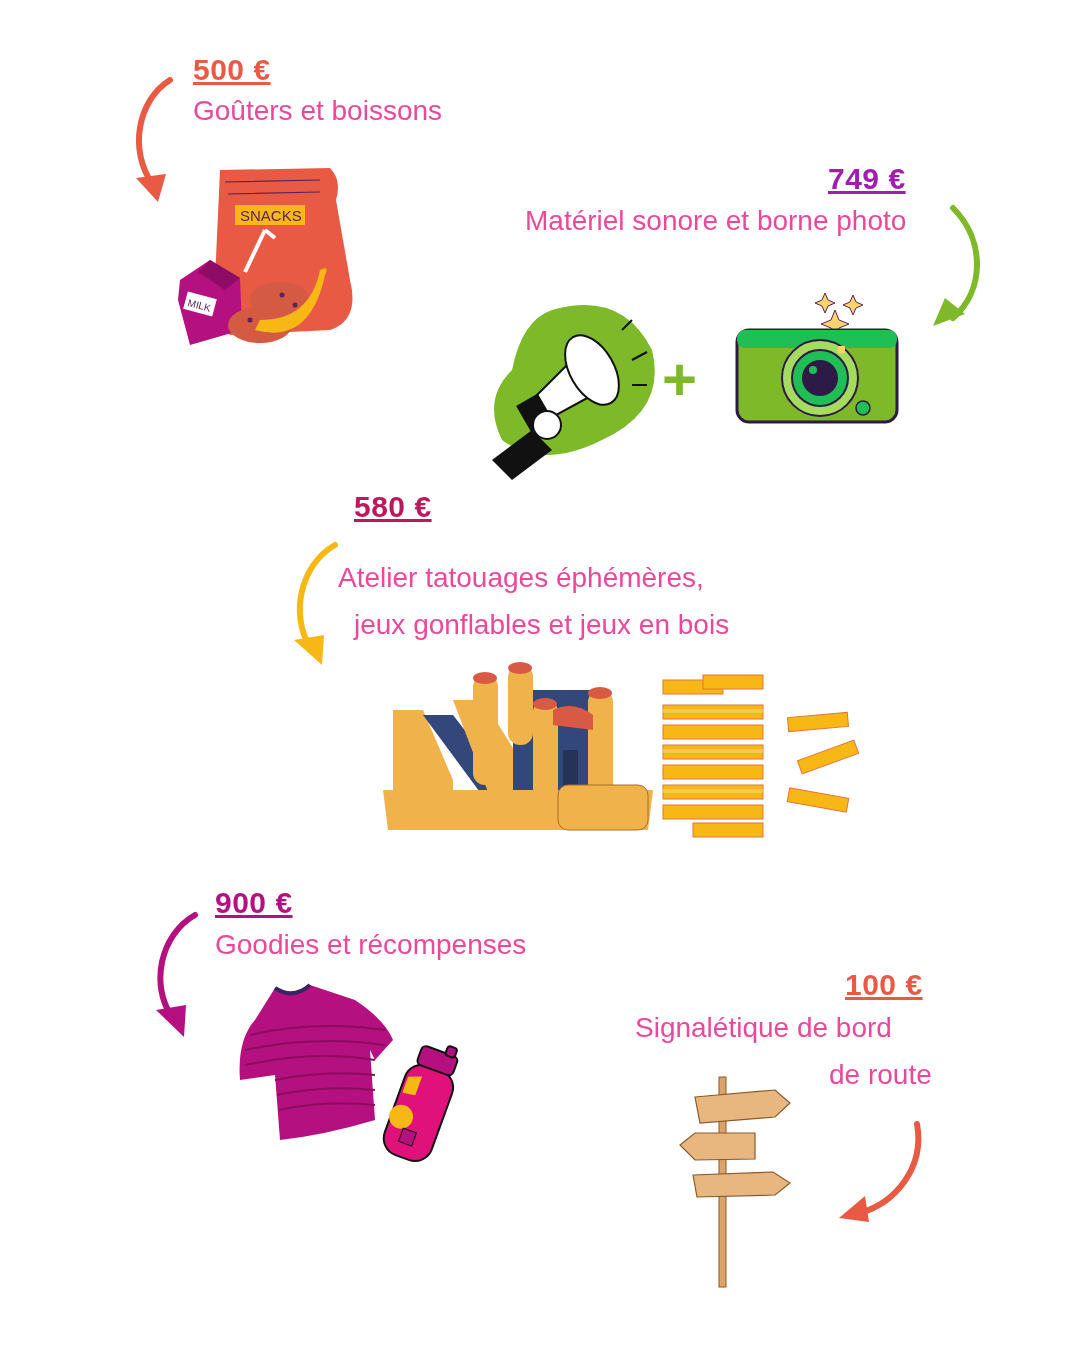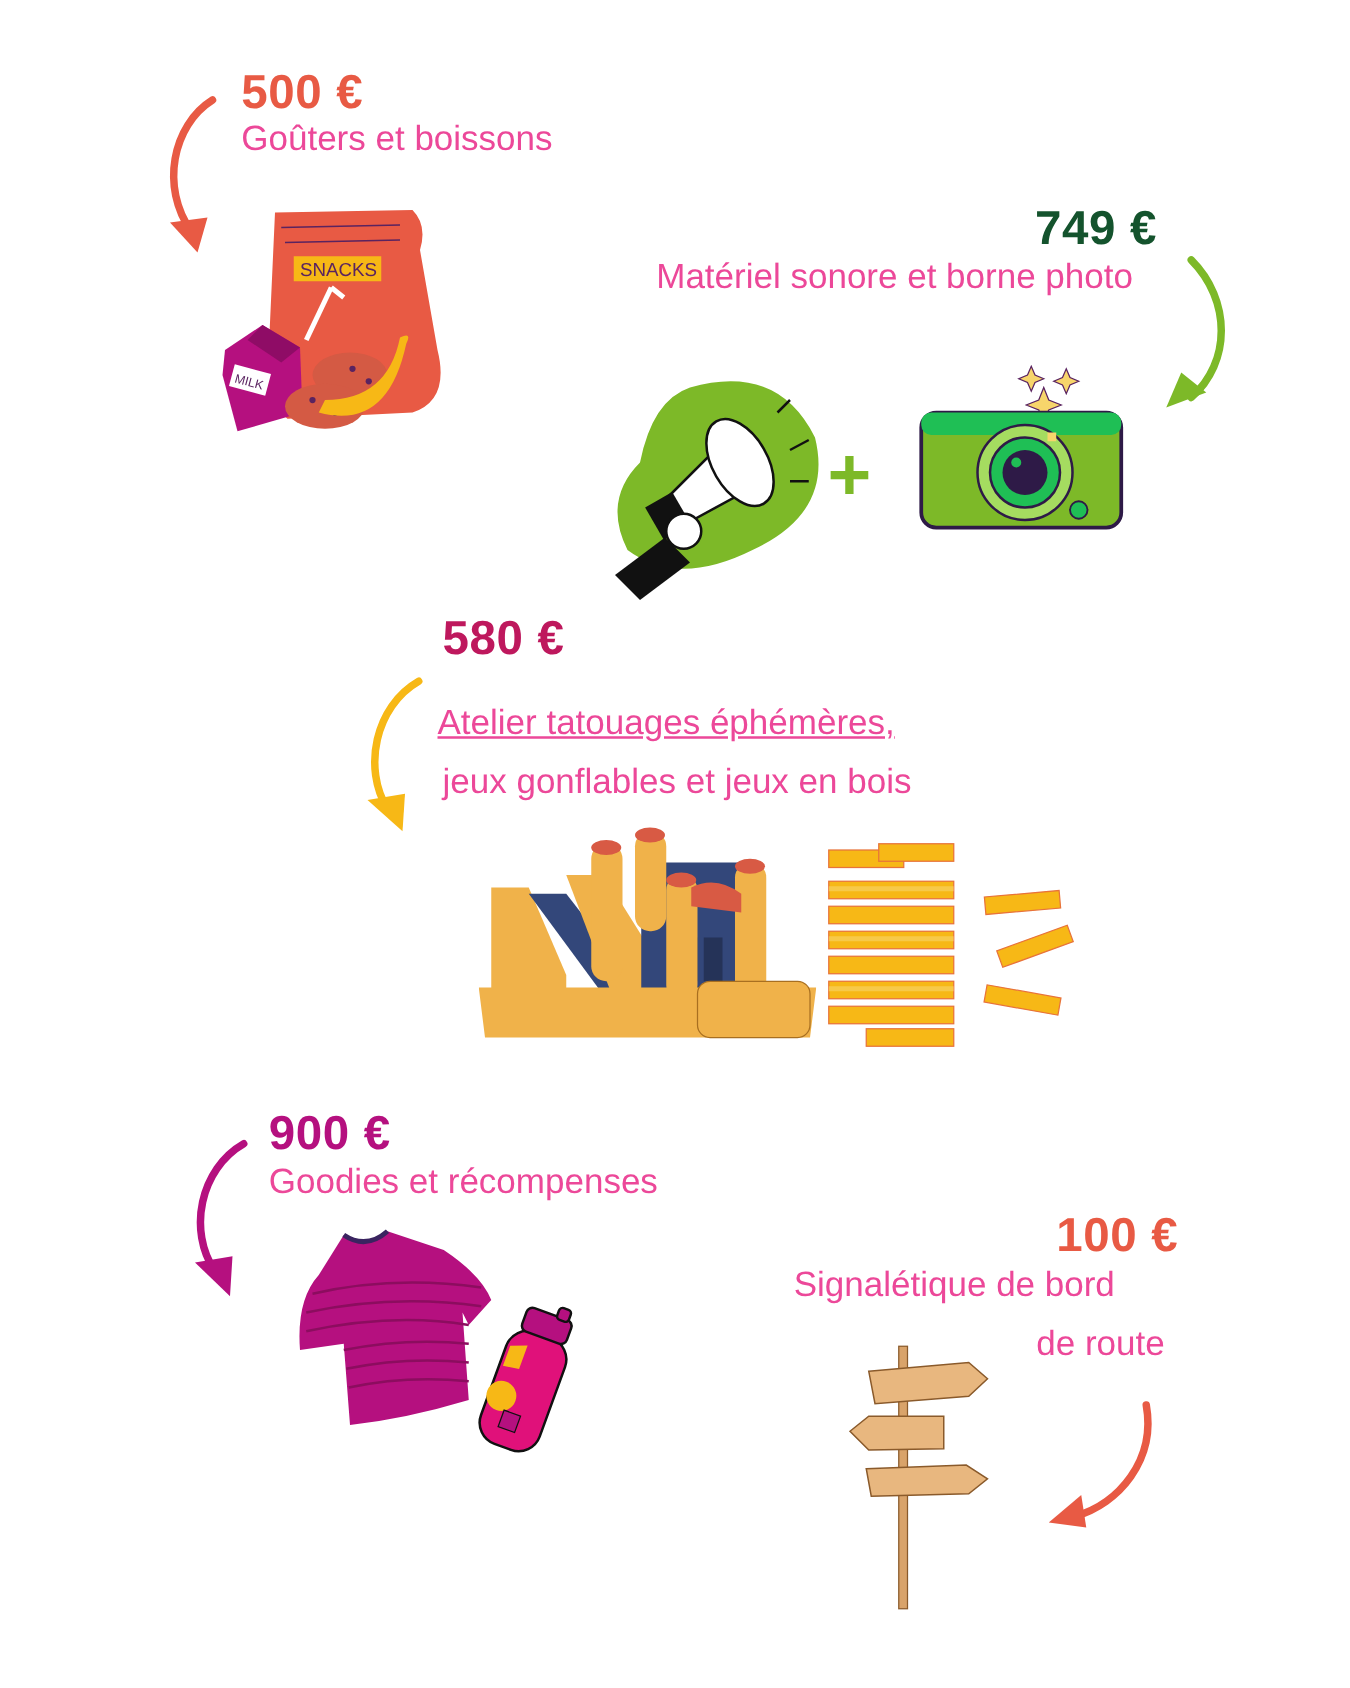--- a/index.html
+++ b/index.html
@@ -1,19 +1,19 @@
 <!DOCTYPE html>
 <html><head>
 <meta charset="utf-8">
 <style>
   html, body { margin: 0; padding: 0; background: #ffffff; }
   body { width: 1080px; height: 1350px; position: relative; overflow: hidden;
          font-family: "Liberation Sans", "DejaVu Sans", sans-serif; }
   .abs { position: absolute; }
-  .price { font-weight: bold; font-size: 38px; letter-spacing: 0.5px; line-height: 1; }
+  .price { font-weight: bold; font-size: 30px; letter-spacing: 0.5px; line-height: 1; text-decoration: underline; }
   .label { font-size: 28px; color: #ec4899; line-height: 50px; }
   svg { display: block; }
 </style>
 </head>
 <body>
 
 <div class="abs" style="left:0;top:0;width:1080px;height:1px;">
   <svg class="abs" style="left:128px;top:70px" width="80" height="140" viewBox="0 0 80 140">
     <path d="M42 10 C 10 30, 0 80, 25 115" fill="none" stroke="#E85A44" stroke-width="6" stroke-linecap="round"></path>
     <polygon points="8,108 38,104 30,132" fill="#E85A44"></polygon>
@@ -36,21 +36,21 @@
     <ellipse cx="90" cy="165" rx="32" ry="18" fill="#d45a44"></ellipse>
     <circle cx="80" cy="160" r="2.5" fill="#5a2360"></circle>
       <circle cx="98" cy="170" r="2.5" fill="#5a2360"></circle>
       <circle cx="112" cy="135" r="2.5" fill="#5a2360"></circle>
       <circle cx="125" cy="145" r="2.5" fill="#5a2360"></circle>
     <path d="M85 170 Q140 185 155 115 Q160 105 150 110 Q140 160 90 160 Z" fill="#F7B816"></path>
   </svg>
 </div>
 
 <div class="abs" style="left:0;top:0;width:1080px;height:1px;">
-  <div class="abs price" style="left:828px;top:164px;color:#14532d;">749 €</div>
+  <div class="abs price" style="left:828px;top:164px;color:#a21caf;">749 €</div>
   <div class="abs label" style="left:497px;top:196px;margin-left:28px;">Matériel sonore et borne photo</div>
   <svg class="abs" style="left:925px;top:200px" width="70" height="135" viewBox="0 0 70 135">
     <path d="M28 8 C 60 40, 60 90, 28 118" fill="none" stroke="#7DB928" stroke-width="6" stroke-linecap="round"></path>
     <polygon points="8,126 20,98 40,114" fill="#7DB928"></polygon>
   </svg>
 
   <svg class="abs" style="left:482px;top:290px" width="190" height="190" viewBox="0 0 190 190">
     <path d="M70 20 Q140 0 170 60 Q185 120 120 150 Q60 180 20 150 Q0 110 30 80 Q40 30 70 20 Z" fill="#7DB928"></path>
     <polygon points="50,110 100,60 120,100 65,130" fill="#ffffff" stroke="#111" stroke-width="2"></polygon>
     <ellipse cx="110" cy="80" rx="22" ry="38" fill="#ffffff" stroke="#111" stroke-width="2" transform="rotate(-30 110 80)"></ellipse>
@@ -78,21 +78,21 @@
     <rect x="103" y="56" width="7" height="7" fill="#F7D56B"></rect>
   </svg>
 </div>
 
 <div class="abs" style="left:0;top:0;width:1080px;height:1px;">
   <svg class="abs" style="left:290px;top:535px" width="70" height="135" viewBox="0 0 70 135">
     <path d="M45 10 C 10 30, 0 80, 20 112" fill="none" stroke="#F7B816" stroke-width="6" stroke-linecap="round"></path>
     <polygon points="4,105 34,100 32,130" fill="#F7B816"></polygon>
   </svg>
   <div class="abs price" style="left:354px;top:492px;color:#be185d;">580 €</div>
-  <div class="abs label" style="left:350px;top:553px;text-decoration:underline;">Atelier tatouages éphémères,</div>
+  <div class="abs label" style="left:338px;top:553px;">Atelier tatouages éphémères,</div>
   <div class="abs label" style="left:354px;top:600px;">jeux gonflables et jeux en bois</div>
 
   <svg class="abs" style="left:383px;top:660px" width="270" height="175" viewBox="0 0 270 175">
     <path d="M10 50 L40 50 L70 120 L70 150 L10 150 Z" fill="#F0B24A"></path>
     <polygon points="40,55 70,55 140,145 110,150" fill="#33477a"></polygon>
     <path d="M70 40 L100 40 L150 120 L150 145 L110 145 Z" fill="#F0B24A"></path>
     <rect x="130" y="30" width="80" height="110" fill="#33477a"></rect>
     <rect x="160" y="90" width="15" height="35" fill="#253358"></rect>
       <rect x="180" y="90" width="15" height="35" fill="#253358"></rect>
     <rect x="90" y="15" width="25" height="110" rx="12" fill="#F0B24A"></rect>

